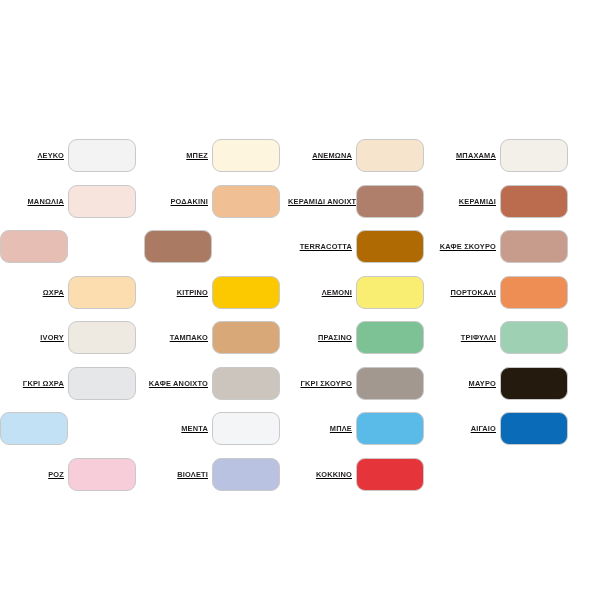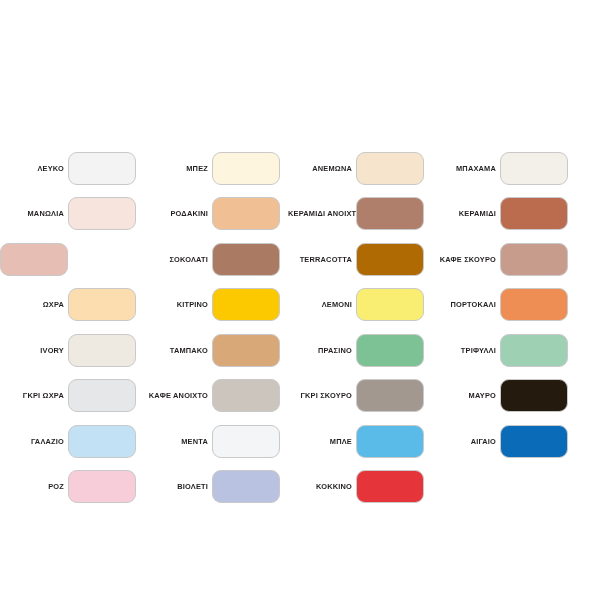--- a/index.html
+++ b/index.html
@@ -29,23 +29,24 @@
     width: 600px;
     display: grid;
     grid-template-columns: repeat(4, 144px);
     grid-auto-rows: 45.5px;
     column-gap: 0;
     row-gap: 0;
   }
 
   .swatch-row {
     display: flex;
-    align-items: flex-end;
+    align-items: flex-start;
     justify-content: flex-start;
     height: 45.5px;
+    text-decoration: underline;
   }
 
   .swatch-label {
     width: 68px;
     text-align: right;
     padding-right: 4px;
     font-size: 7.4px;
     font-weight: bold;
     letter-spacing: 0.2px;
     color: #231f20;
@@ -99,21 +100,20 @@
         <div class="swatch-chip" style="background: rgb(176, 127, 107); border-color: rgb(201, 201, 201);"></div>
       </div>
       <div class="swatch-row">
         <div class="swatch-label">ΚΕΡΑΜΙΔΙ</div>
         <div class="swatch-chip" style="background: rgb(188, 108, 78); border-color: rgb(201, 201, 201);"></div>
       </div>
       <div class="swatch-row">
         <div class="swatch-chip" style="background: rgb(230, 190, 180); border-color: rgb(201, 201, 201);"></div>
       </div>
       <div class="swatch-row">
-        <div class="swatch-label">ΣΟΚΟΛΑΤΙ</div>
         <div class="swatch-chip" style="background: rgb(171, 122, 99); border-color: rgb(201, 201, 201);"></div>
       </div>
       <div class="swatch-row">
         <div class="swatch-label">TERRACOTTA</div>
         <div class="swatch-chip" style="background: rgb(176, 106, 4); border-color: rgb(201, 201, 201);"></div>
       </div>
       <div class="swatch-row">
         <div class="swatch-label">ΚΑΦΕ ΣΚΟΥΡΟ</div>
         <div class="swatch-chip" style="background: rgb(199, 156, 140); border-color: rgb(201, 201, 201);"></div>
       </div>
@@ -159,21 +159,20 @@
       </div>
       <div class="swatch-row">
         <div class="swatch-label">ΓΚΡΙ ΣΚΟΥΡΟ</div>
         <div class="swatch-chip" style="background: rgb(163, 152, 144); border-color: rgb(201, 201, 201);"></div>
       </div>
       <div class="swatch-row">
         <div class="swatch-label">ΜΑΥΡΟ</div>
         <div class="swatch-chip" style="background: rgb(36, 26, 13); border-color: rgb(201, 201, 201);"></div>
       </div>
       <div class="swatch-row">
-        <div class="swatch-label">ΓΑΛΑΖΙΟ</div>
         <div class="swatch-chip" style="background: rgb(194, 225, 244); border-color: rgb(201, 201, 201);"></div>
       </div>
       <div class="swatch-row">
         <div class="swatch-label">ΜΕΝΤΑ</div>
         <div class="swatch-chip" style="background: rgb(244, 245, 247); border-color: rgb(201, 201, 201);"></div>
       </div>
       <div class="swatch-row">
         <div class="swatch-label">ΜΠΛΕ</div>
         <div class="swatch-chip" style="background: rgb(91, 187, 232); border-color: rgb(201, 201, 201);"></div>
       </div>

